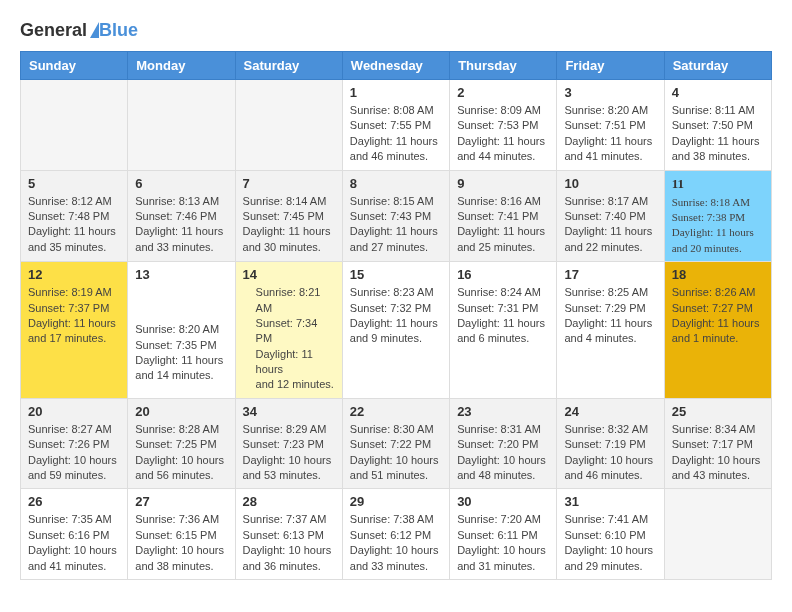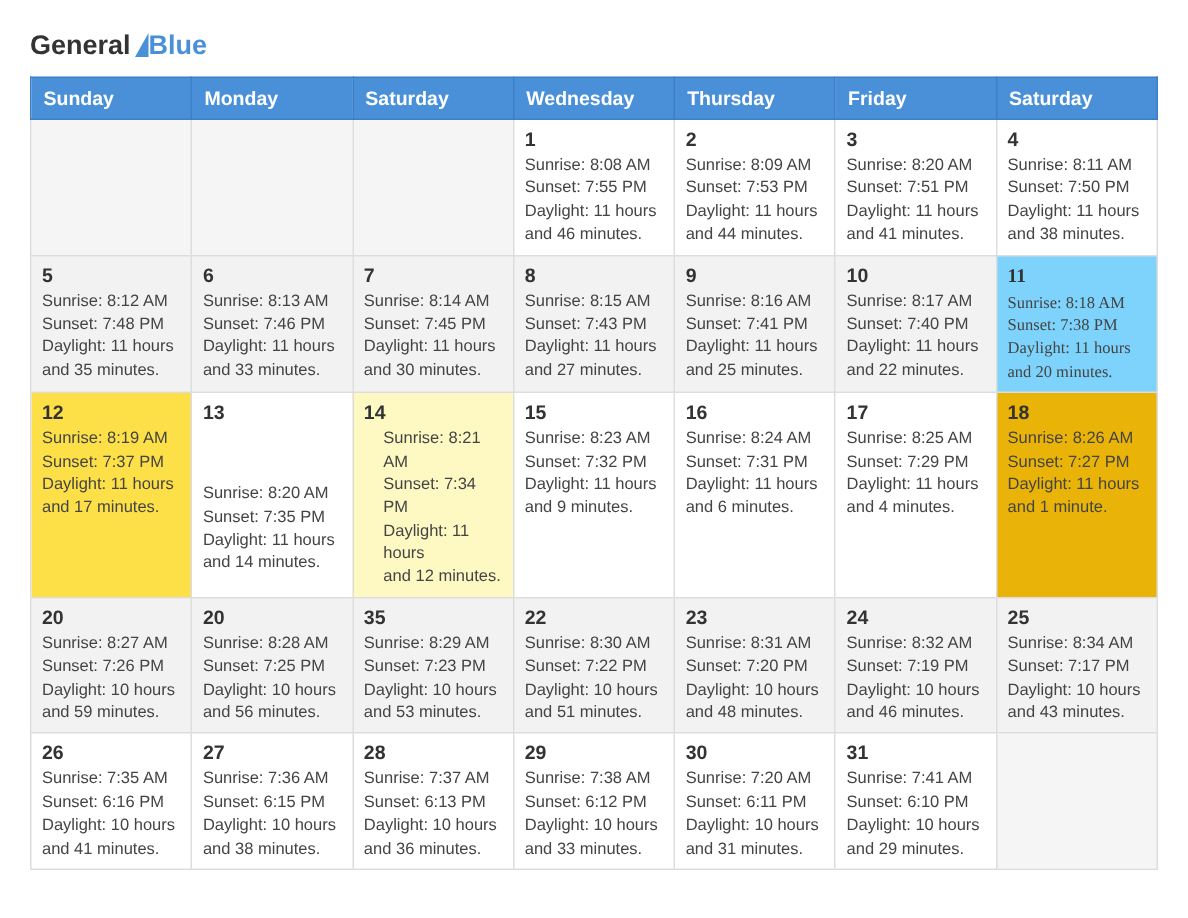--- a/index.html
+++ b/index.html
@@ -254,21 +254,21 @@
 and 59 minutes.</div>
         </td>
         <td style="background: rgb(242, 242, 242);">
           <div class="day-number">20</div>
           <div class="day-info" style="white-space: pre-line;">Sunrise: 8:28 AM
 Sunset: 7:25 PM
 Daylight: 10 hours
 and 56 minutes.</div>
         </td>
         <td style="background: rgb(242, 242, 242);">
-          <div class="day-number">35</div>
+          <div class="day-number">34</div>
           <div class="day-info" style="white-space: pre-line;">Sunrise: 8:29 AM
 Sunset: 7:23 PM
 Daylight: 10 hours
 and 53 minutes.</div>
         </td>
         <td style="background: rgb(242, 242, 242);">
           <div class="day-number">22</div>
           <div class="day-info" style="white-space: pre-line;">Sunrise: 8:30 AM
 Sunset: 7:22 PM
 Daylight: 10 hours

